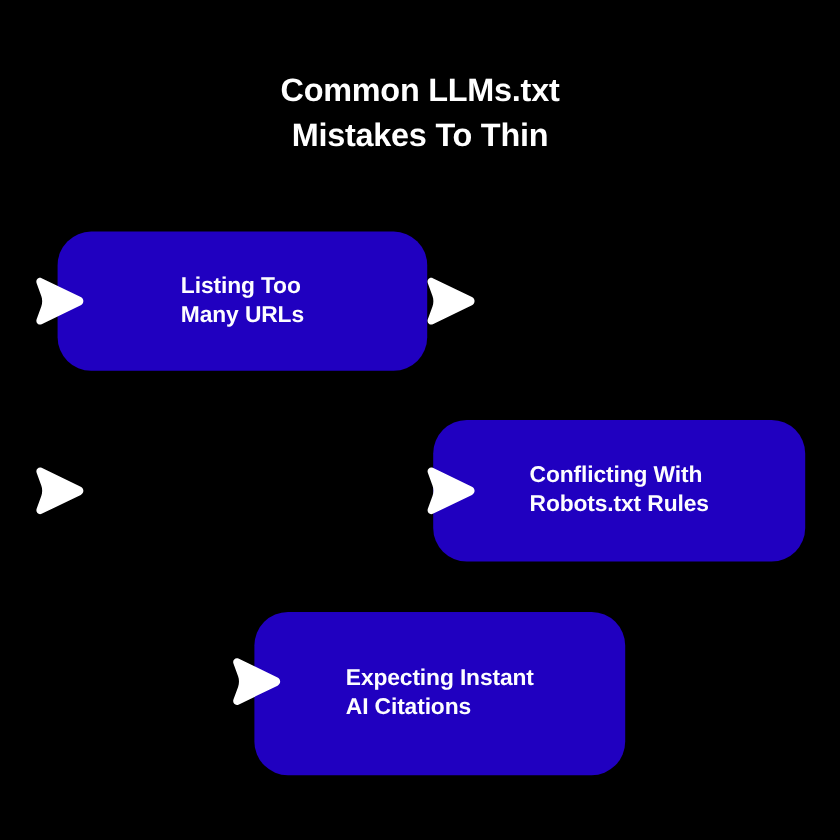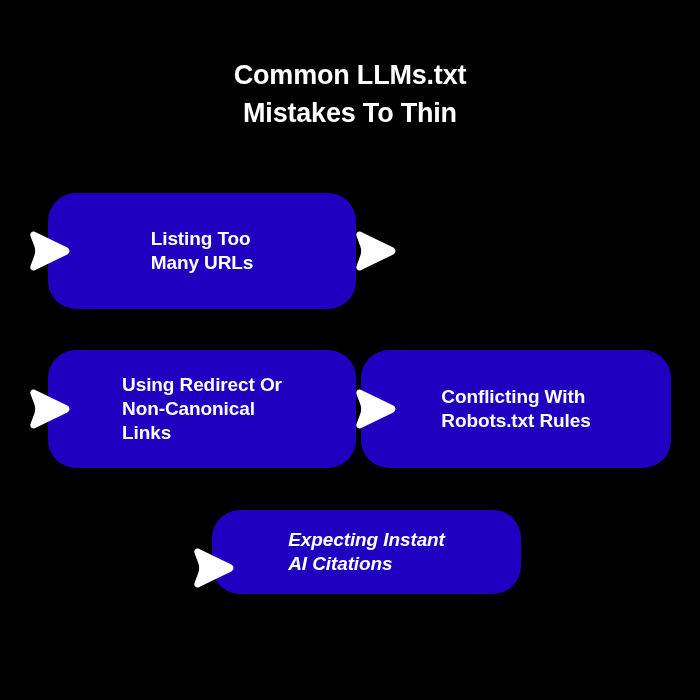--- a/index.html
+++ b/index.html
@@ -57,21 +57,21 @@
     padding: 0 14px;
   }
 
   
   .box-1 { left: 48px;  top: 193px; width: 308px; height: 116px; }
   .box-2 { left: 374px; top: 193px; width: 310px; height: 116px; }
   
   .box-3 { left: 48px;  top: 350px; width: 308px; height: 118px; }
   .box-4 { left: 361px; top: 350px; width: 310px; height: 118px; }
   
-  .box-5 { left: 212px; top: 510px; width: 309px; height: 84px; font-style: italic; }
+  .box-5 { left: 212px; top: 510px; width: 309px; height: 136px; }
 
   
   .arrow {
     position: absolute;
     width: 46px;
     height: 42px;
     z-index: 5;
   }
   .arrow svg { display: block; width: 100%; height: 100%; }
 
@@ -90,25 +90,20 @@
     <span class="title-line">Common LLMs.txt</span>
     <span class="title-line">Mistakes To Thin</span>
   </div>
 
   <div class="box box-1">
     <div class="box-label">Listing Too
 Many URLs</div>
   </div>
 
 
-  <div class="box box-3">
-    <div class="box-label">Using Redirect Or
-Non-Canonical
-Links</div>
-  </div>
 
   <div class="box box-4">
     <div class="box-label">Conflicting With
 Robots.txt Rules</div>
   </div>
 
   <div class="box box-5">
     <div class="box-label">Expecting Instant
 AI Citations</div>
   </div>

